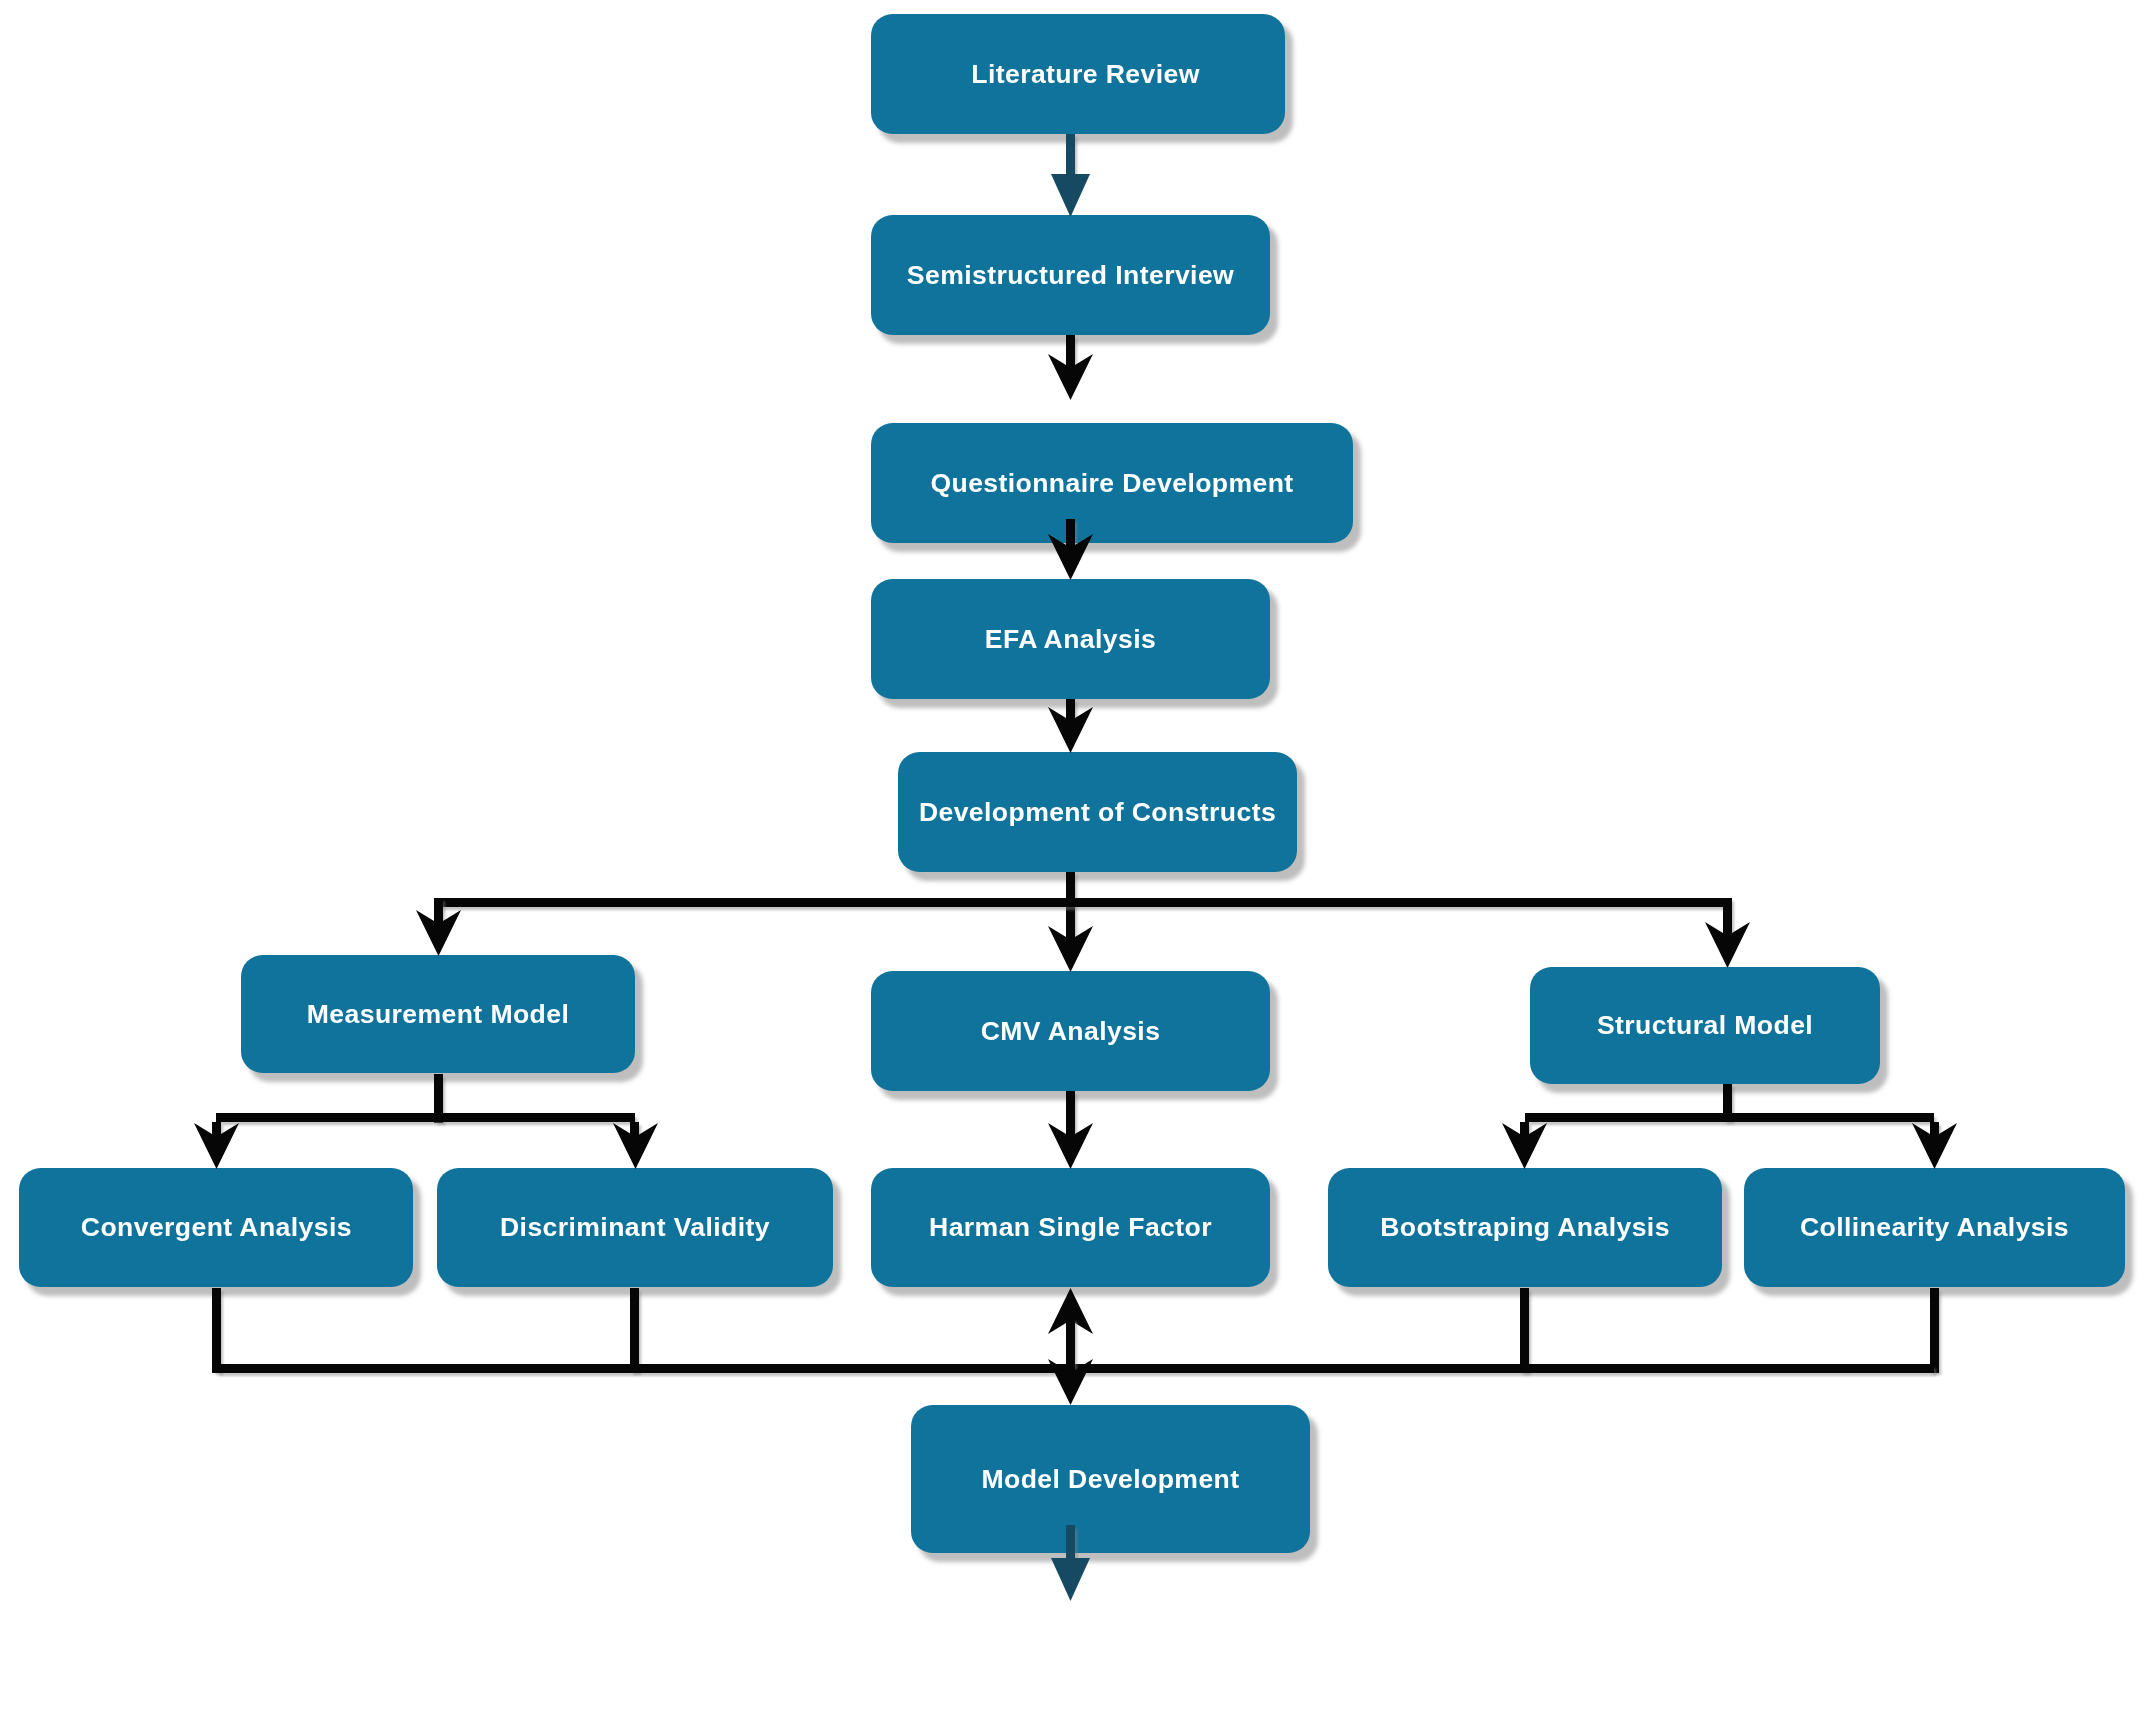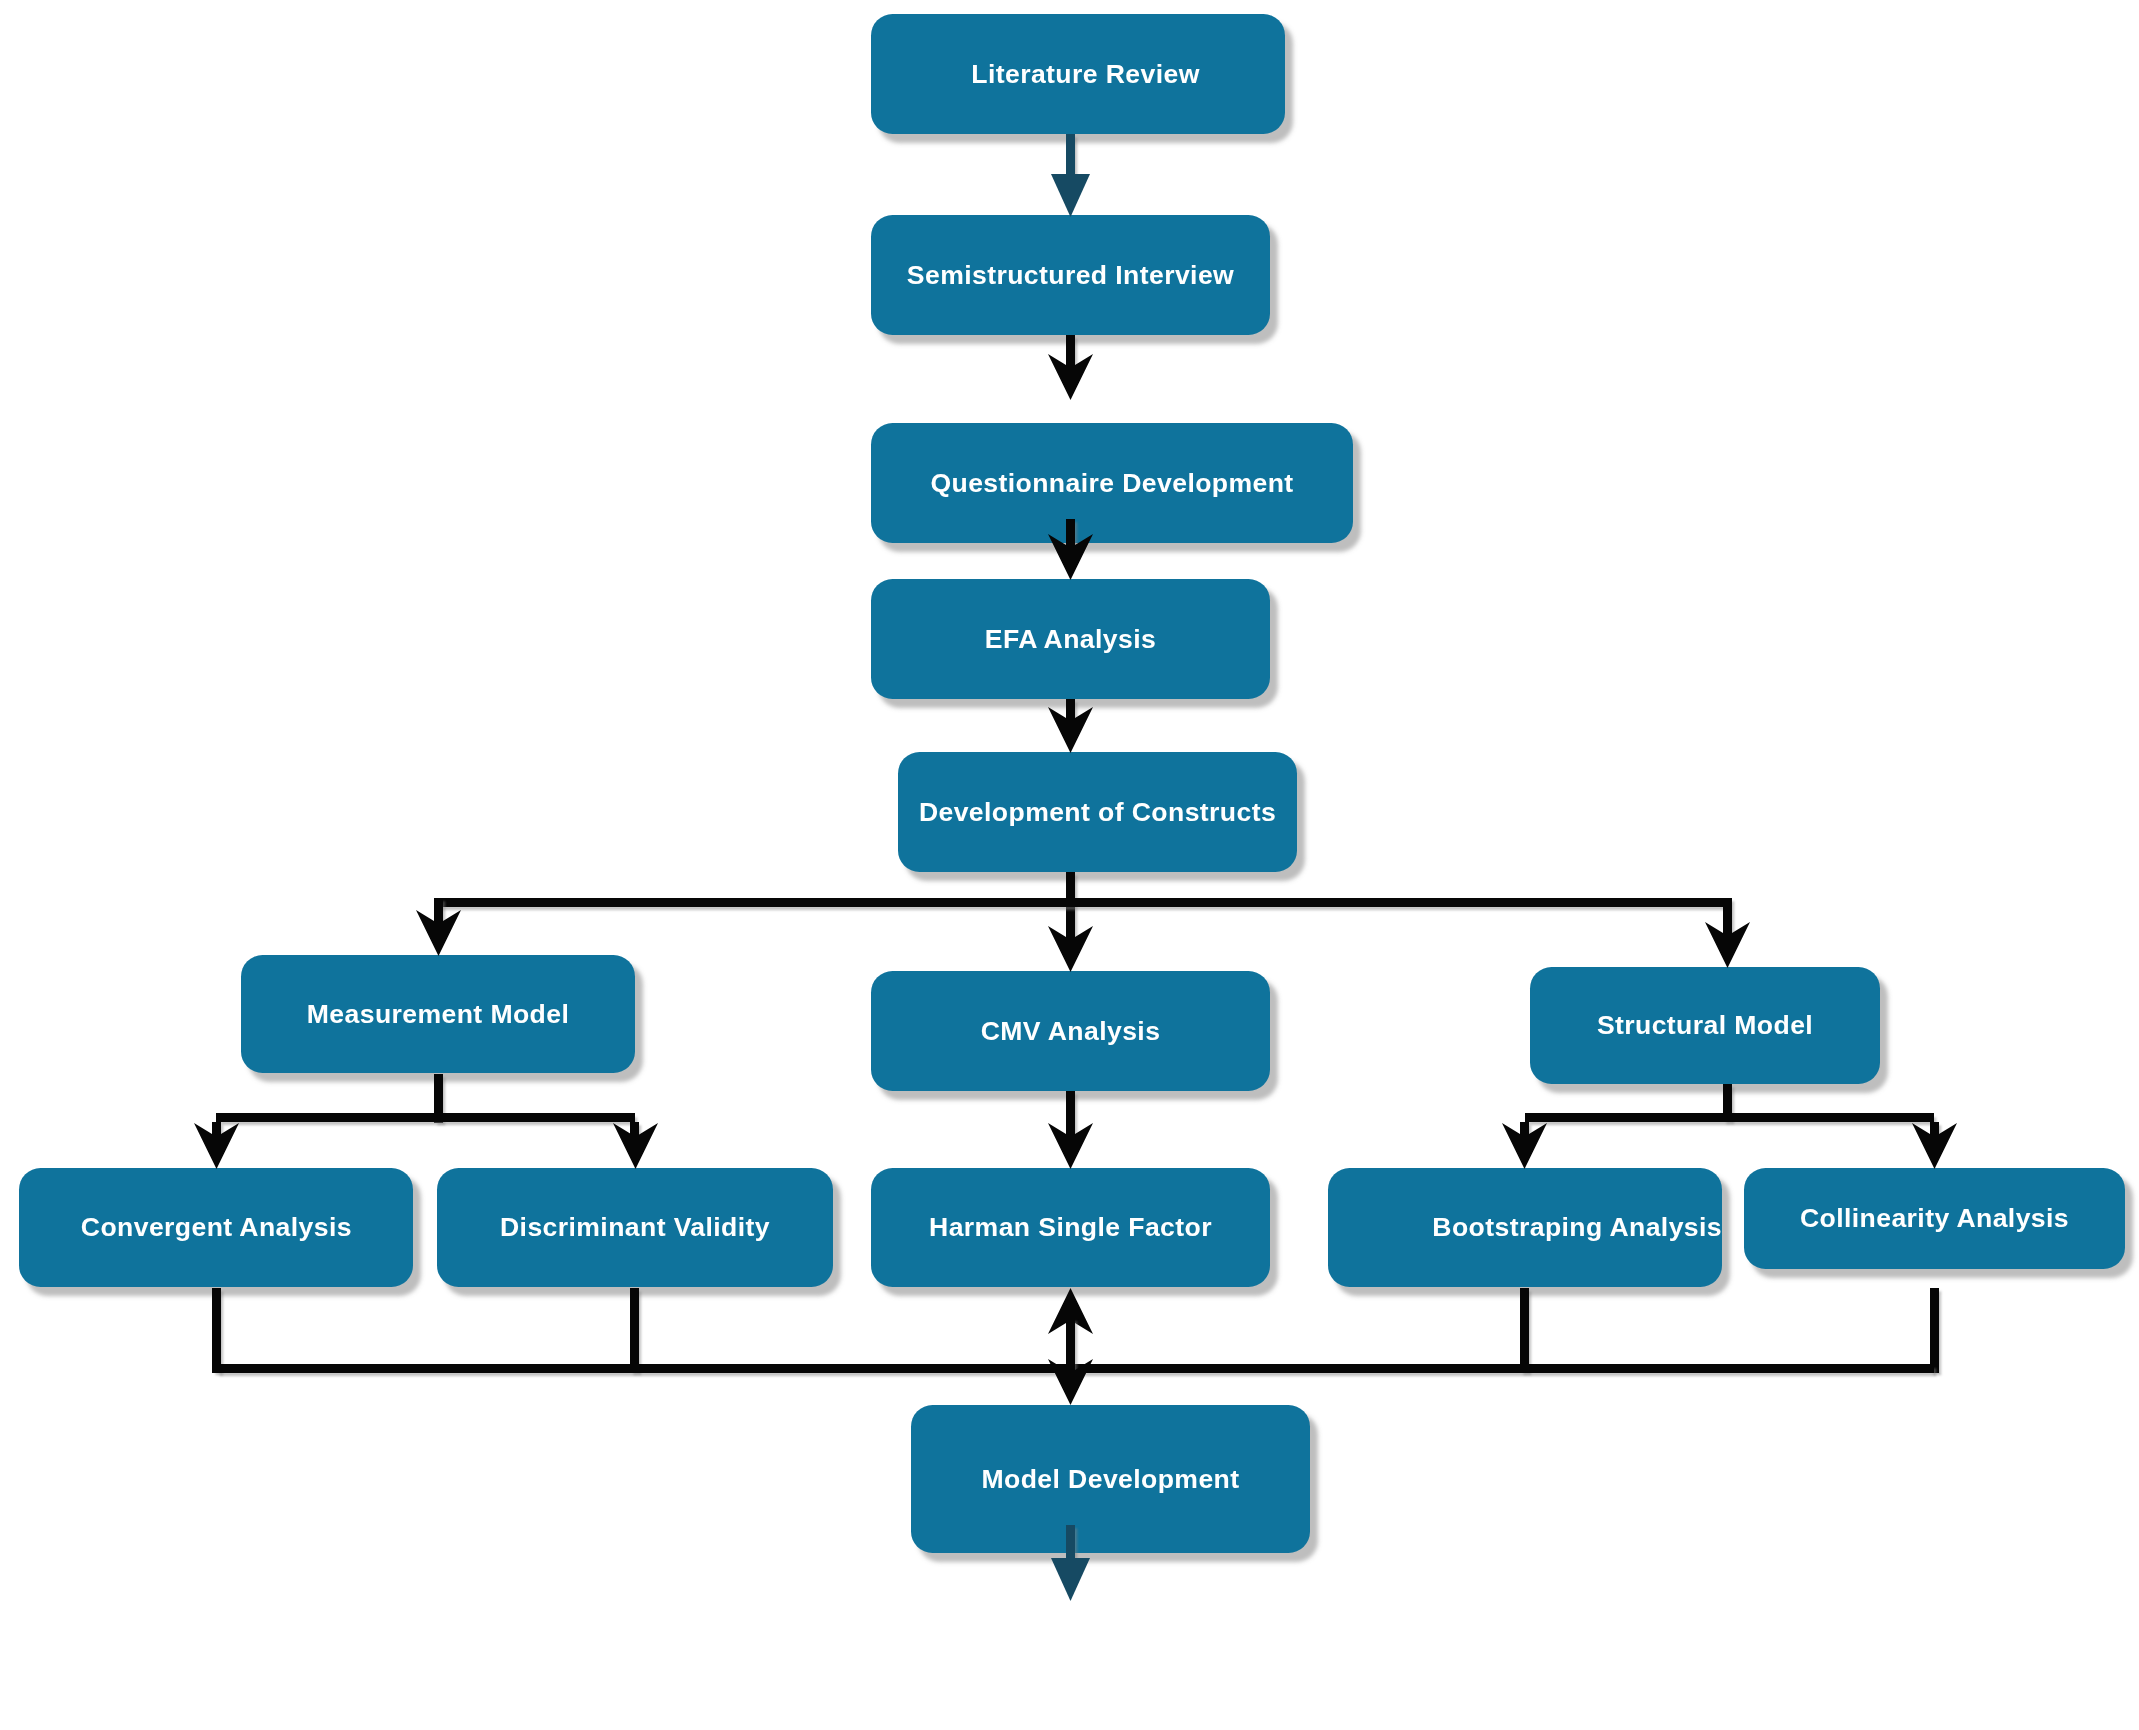--- a/index.html
+++ b/index.html
@@ -95,24 +95,24 @@
   </div>
   <div class="node" style="left:19.4px;top:1168px;width:394px;height:119px;">
     <span>Convergent Analysis</span>
   </div>
   <div class="node" style="left:437px;top:1168px;width:396px;height:119px;">
     <span>Discriminant Validity</span>
   </div>
   <div class="node" style="left:871px;top:1168px;width:399px;height:119px;">
     <span>Harman Single Factor</span>
   </div>
-  <div class="node" style="left:1328px;top:1168px;width:394px;height:119px;justify-content:flex-end;">
+  <div class="node" style="left:1328px;top:1168px;width:394px;height:119px;">
     <span>Bootstraping Analysis</span>
   </div>
-  <div class="node" style="left:1744px;top:1168px;width:381px;height:101px;">
+  <div class="node" style="left:1744px;top:1168px;width:381px;height:119px;">
     <span>Collinearity Analysis</span>
   </div>
   <div class="node" style="left:871px;top:1405px;width:399px;height:148px;margin-left:40px;">
     <span>Model Development</span>
   </div>
 
   <div class="vline navy" style="left:1066px;top:134px;height:49px;"></div>
   <div class="tri-down" style="left:1051px;top:174px;"></div>
 
   <div class="vline" style="left:1066px;top:335px;height:37px;"></div>

